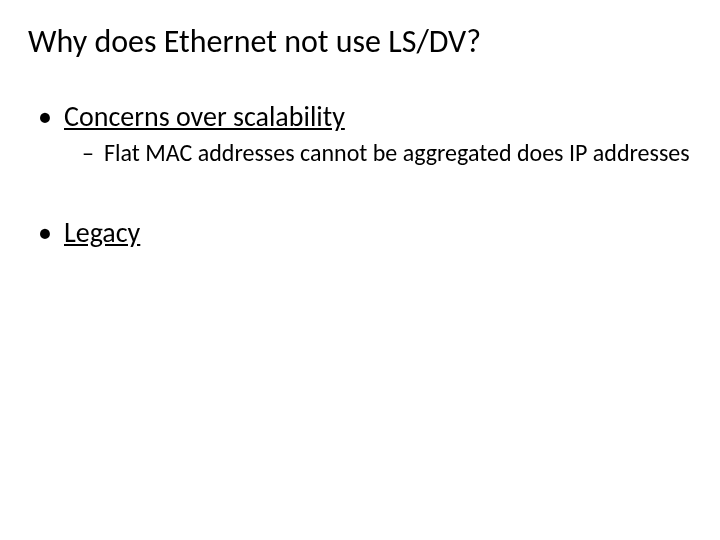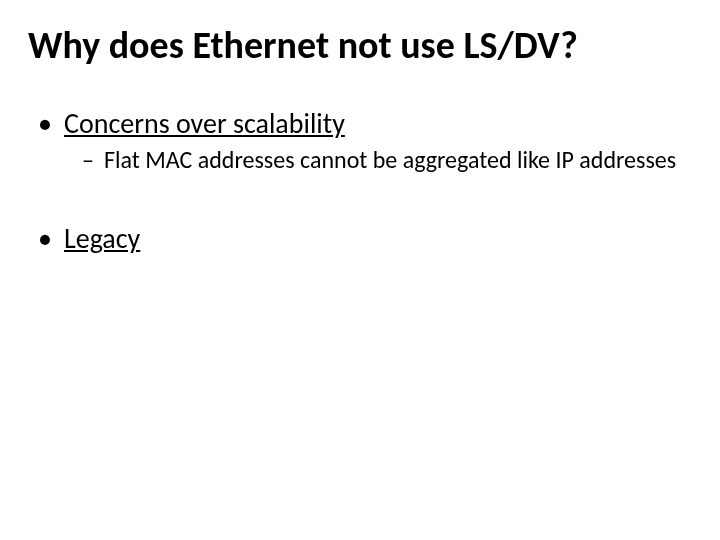--- a/index.html
+++ b/index.html
@@ -11,22 +11,22 @@
     font-family: Calibri, "Segoe UI", Arial, sans-serif;
     color: #000000;
   }
   .slide {
     box-sizing: border-box;
     width: 720px;
     height: 540px;
     padding: 20px 28px 20px 28px;
   }
   .title {
-    font-size: 38px;
-    font-weight: 700;
+    font-size: 32px;
+    font-weight: 400;
     margin: 4px 0 40px 0;
     line-height: 1.15;
     letter-spacing: 0px;
   }
   .body {
     font-size: 28px;
     line-height: 1.15;
   }
   .level1 {
     display: flex;
@@ -62,21 +62,21 @@
 <div class="slide">
   <div class="title">Why does Ethernet not use LS/DV?</div>
 
   <div class="body">
     <div class="level1">
       <span class="bullet">•</span>
       <span class="text">Concerns over scalability</span>
     </div>
     <div class="level2">
       <span class="bullet">–</span>
-      <span class="text">Flat MAC addresses cannot be aggregated like IP addresses</span>
+      <span class="text">Flat MAC addresses cannot be aggregated does IP addresses</span>
     </div>
 
     <div class="gap"></div>
 
     <div class="level1">
       <span class="bullet">•</span>
       <span class="text">Legacy</span>
     </div>
   </div>
 </div>

